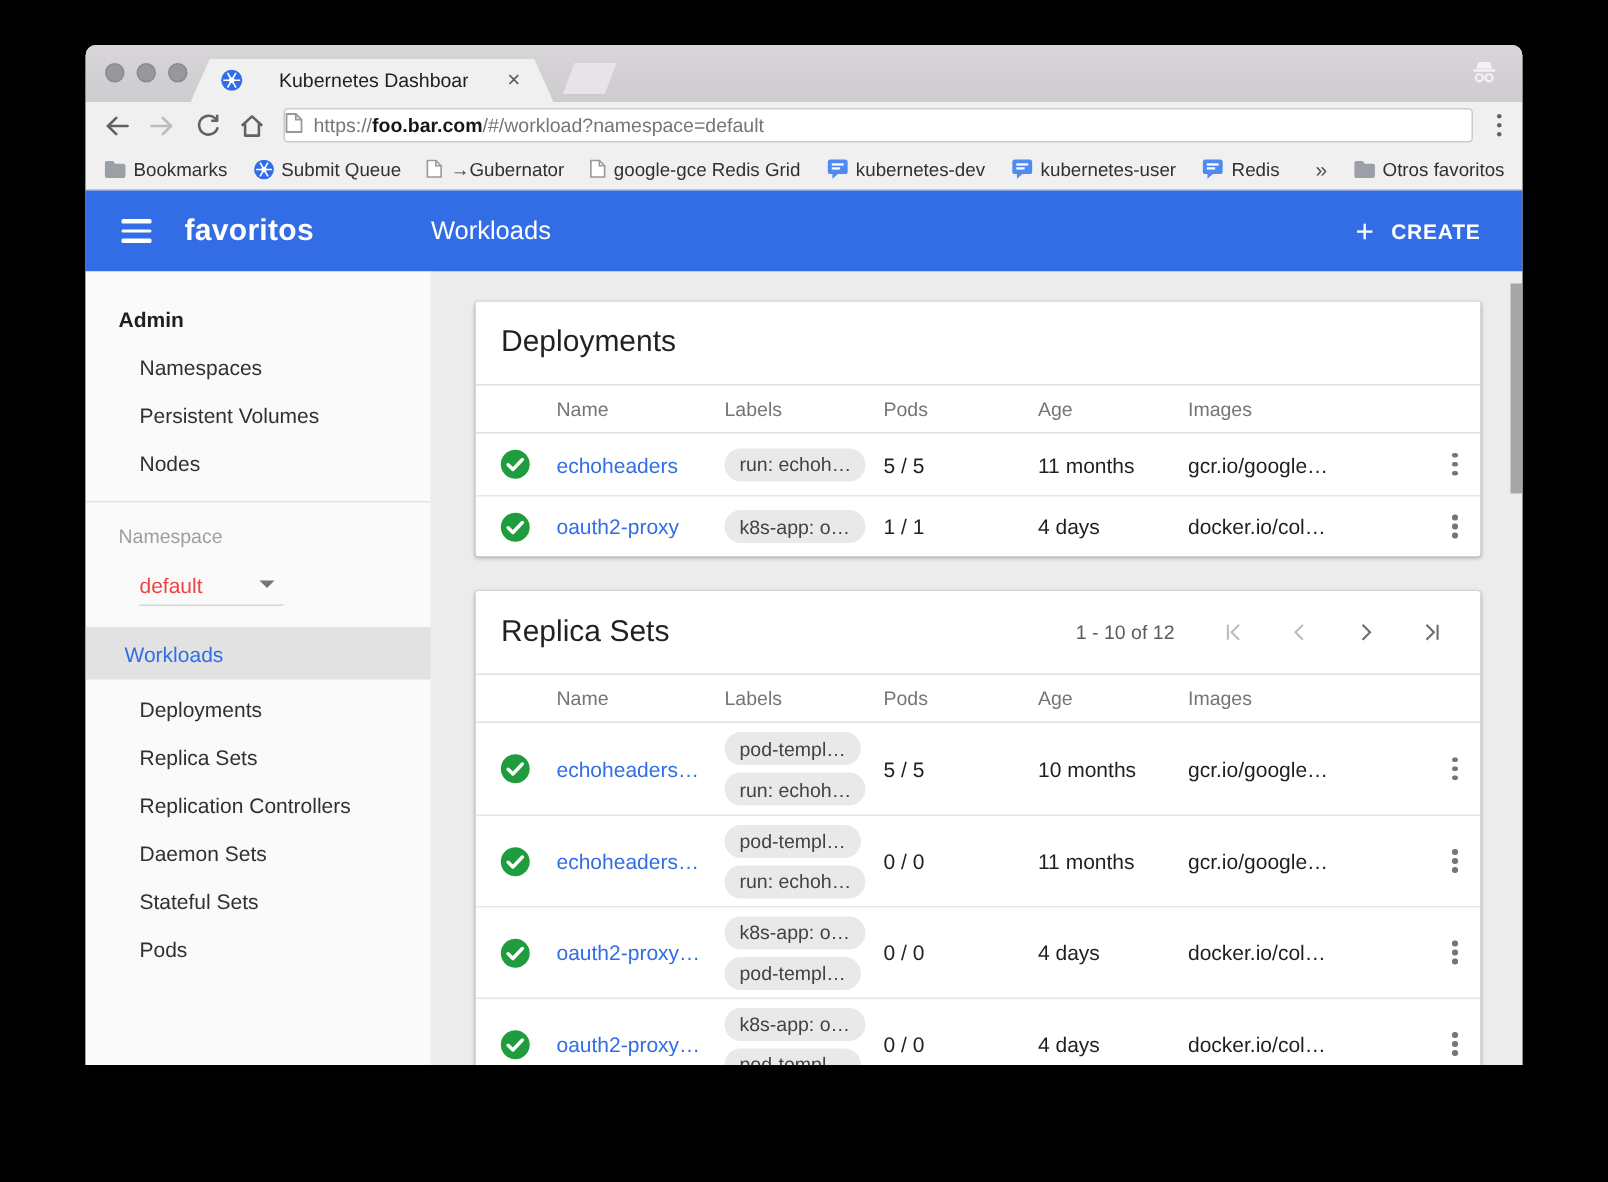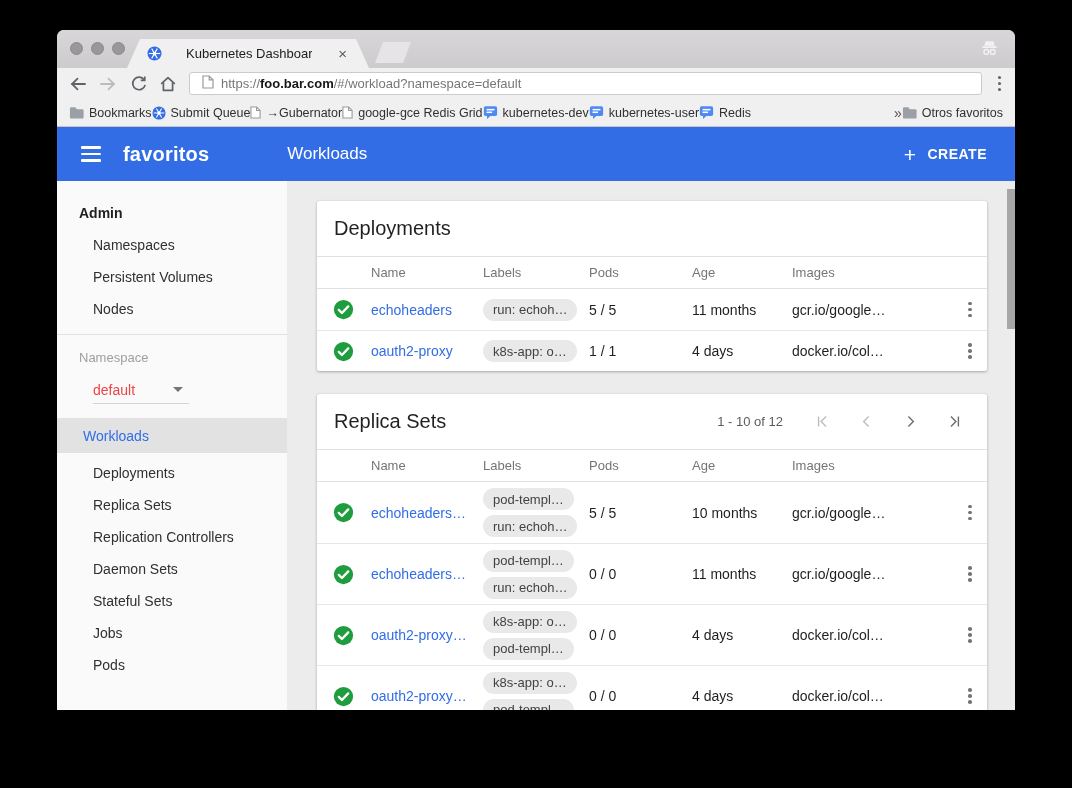--- a/index.html
+++ b/index.html
@@ -22,30 +22,30 @@
   .tab-close { color:#5d5d5d; font-size:15px; line-height:1; padding:0 2px; cursor:default; }
   .newtab { position:absolute; left:318px; bottom:5px; width:36px; height:21px;
             clip-path:polygon(8px 0, 100% 0, calc(100% - 8px) 100%, 0 100%);
             background:#e6e4e6; filter:drop-shadow(0 0 1px rgba(0,0,0,.4)); }
   .incognito { position:absolute; right:16px; top:9px; }
 
   
   .toolbar { height:31px; background:#f1f0f1; display:flex; align-items:center; padding:0 8px; gap:4px; flex:none; }
   .navbtn { width:26px; height:26px; display:flex; align-items:center; justify-content:center; }
   .urlbar { flex:1; height:23px; background:#fff; border:1px solid #cccbcc; border-radius:3px;
-            display:flex; align-items:center; padding:0 12px; gap:7px; font-size:13px;
+            display:flex; align-items:center; padding:0 0; gap:7px; font-size:13px;
             margin-left:4px; margin-right:6px; white-space:nowrap; overflow:hidden; }
   .url-scheme,.url-path { color:#767676; }
   .url-host { color:#161616; font-weight:700; }
   .menu-dots { display:flex; flex-direction:column; gap:2.5px; align-items:center; padding:0 6px; }
   .menu-dots i { width:3.5px; height:3.5px; border-radius:50%; background:#5f6368; }
 
   
   .bookmarks { height:28px; background:#f1f0f1; border-bottom:1px solid #c7c4c7;
-               display:flex; align-items:center; padding:0 12px; 
+               display:flex; align-items:center; padding:0 12px; gap:17px;
                font-size:12.5px; color:#303030; flex:none; white-space:nowrap; }
   .bm { display:flex; align-items:center; gap:5px; }
   .bm-overflow { margin-left:auto; color:#505050; font-size:14px; }
 
   
   .appbar { height:54px; background:#326de6; display:flex; align-items:center;
             color:#fff; padding:0 28px 0 24px; flex:none; }
   .burger { display:flex; flex-direction:column; gap:4px; width:20px; }
   .burger i { height:2.5px; background:#fff; border-radius:1px; }
   .brand { font-size:20px; font-weight:700; margin-left:22px; letter-spacing:.2px; }
@@ -277,21 +277,20 @@
         <span>default</span>
         <span class="caret"></span>
       </div>
       <div class="sb-selected">Workloads</div>
       <div class="sb-sub">
         <div class="sb-item">Deployments</div>
         <div class="sb-item">Replica Sets</div>
         <div class="sb-item">Replication Controllers</div>
         <div class="sb-item">Daemon Sets</div>
         <div class="sb-item">Stateful Sets</div>
-        <div class="sb-item">Jobs</div>
         <div class="sb-item">Pods</div>
       </div>
     </div>
 
     <div class="main">
 
       <div class="card">
         <div class="card-head">
           <span class="card-title">Deployments</span>
         </div>

